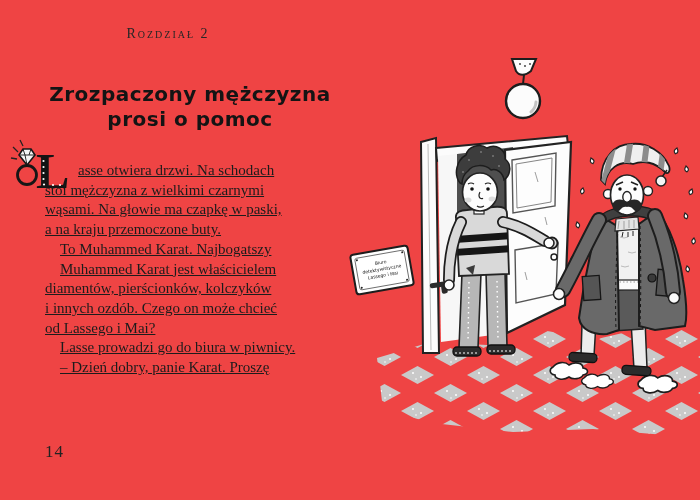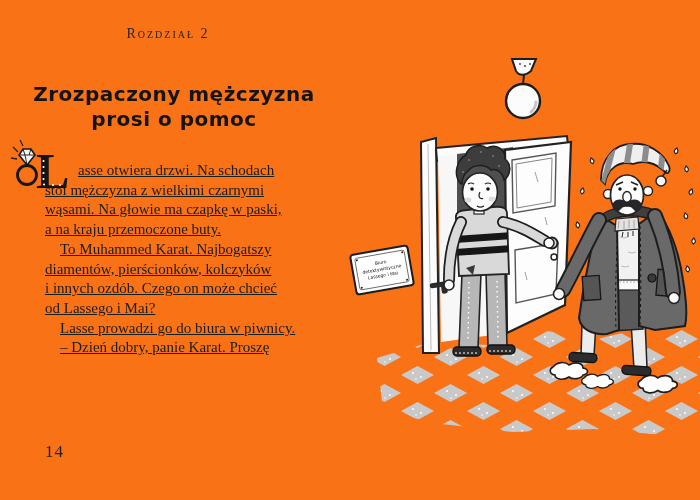--- a/index.html
+++ b/index.html
@@ -1,21 +1,21 @@
 <!DOCTYPE html>
 <html><head>
 <meta charset="utf-8">
 <style>
   html,body{margin:0;padding:0;background:#ffffff;}
-  .page{position:relative;width:700px;height:500px;background:#f97316;overflow:hidden;
+  .page{position:relative;width:700px;height:500px;background:#ef4444;overflow:hidden;
         font-family:"Liberation Serif",serif;color:#1d1d1d;}
   .chapter{position:absolute;left:0;top:26px;width:336px;text-align:center;
            font-family:"Liberation Serif",serif;font-variant:small-caps;
            font-size:14px;letter-spacing:2px;color:#262626;}
-  .title{position:absolute;left:4px;top:82px;width:340px;text-align:center;
+  .title{position:absolute;left:20px;top:82px;width:340px;text-align:center;
          font-family:"DejaVu Sans",sans-serif;font-weight:bold;
          font-size:20px;line-height:25px;letter-spacing:0.5px;color:#141414;}
   .body-text{position:absolute;left:45px;top:161px;width:300px;
              font-size:15px;line-height:19.7px;color:#1c1c1c;text-decoration:underline;}
   .bline{white-space:nowrap;}
   .bline.ind{padding-left:15px;}
   .bline.fst{padding-left:33px;}
   .pageno{position:absolute;left:45px;top:442px;font-size:17px;letter-spacing:1px;color:#222;}
   .dropcap{position:absolute;left:10px;top:136px;}
   .illo{position:absolute;left:335px;top:42px;}
@@ -54,20 +54,21 @@
         <circle cx="50" cy="49" r="1.1"></circle>
     </g>
   </svg>
 
   <div class="body-text">
       <div class="bline fst">asse otwiera drzwi. Na schodach</div>
       <div class="bline">stoi mężczyzna z wielkimi czarnymi</div>
       <div class="bline">wąsami. Na głowie ma czapkę w paski,</div>
       <div class="bline">a na kraju przemoczone buty.</div>
       <div class="bline ind">To Muhammed Karat. Najbogatszy</div>
+      <div class="bline ind">Muhammed Karat jest właścicielem</div>
       <div class="bline">diamentów, pierścionków, kolczyków</div>
       <div class="bline">i innych ozdób. Czego on może chcieć</div>
       <div class="bline">od Lassego i Mai?</div>
       <div class="bline ind">Lasse prowadzi go do biura w piwnicy.</div>
       <div class="bline ind">– Dzień dobry, panie Karat. Proszę</div>
     </div>
 
   <div class="pageno">14</div>
 
   <svg class="illo" width="365" height="428" viewBox="0 0 365 428">

